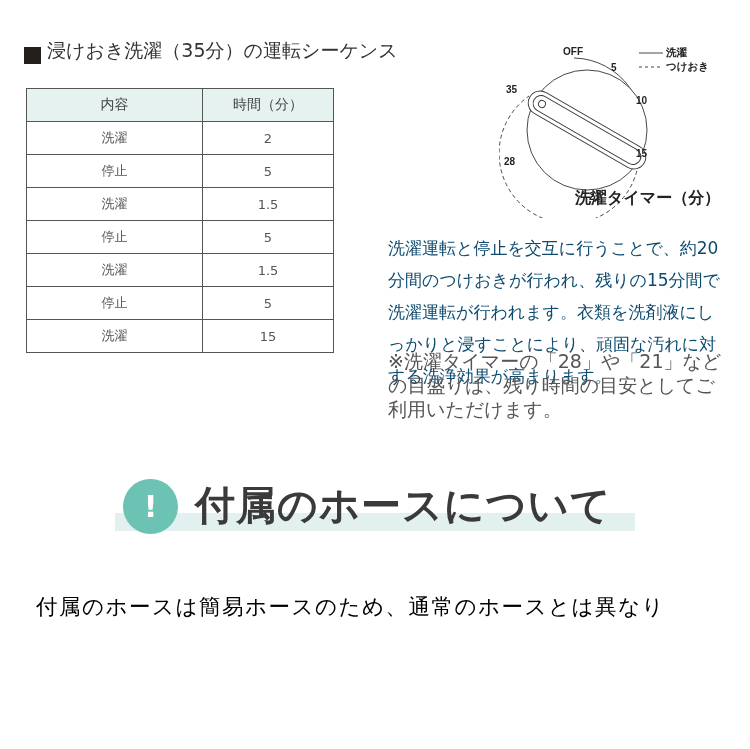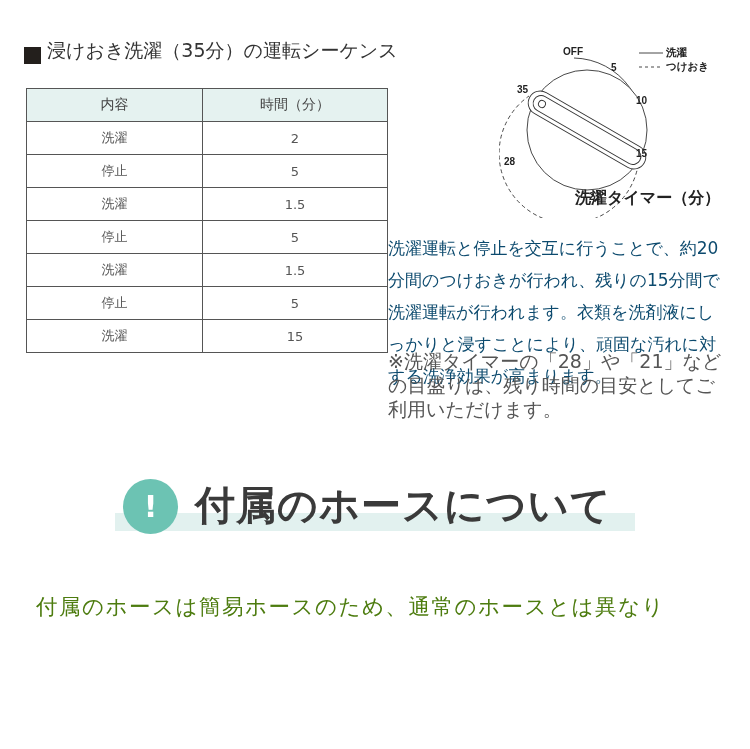--- a/index.html
+++ b/index.html
@@ -1,32 +1,32 @@
 <!DOCTYPE html>
 <html><head>
 <meta charset="utf-8">
 <style>
   html, body { margin: 0; padding: 0; background: #ffffff; }
   body { width: 750px; height: 749px; position: relative; overflow: hidden; font-family: "DejaVu Sans", sans-serif; color: #444; }
   .section-title { position: absolute; left: 24px; top: 38px; font-size: 19px; color: #333; white-space: nowrap; display: flex; align-items: flex-end; }
   .square { display: inline-block; width: 17px; height: 17px; background: #231f1c; margin-right: 6px; }
-  table.seq { position: absolute; left: 26px; top: 88px; width: 362px; border-collapse: collapse; font-size: 13px; color: #555; }
+  table.seq { position: absolute; left: 26px; top: 88px; width: 308px; border-collapse: collapse; font-size: 13px; color: #555; }
   table.seq th, table.seq td { border: 1px solid #555; text-align: center; height: 32px; padding: 0; }
   table.seq th { background: #e5f2f0; font-weight: normal; color: #444; font-size: 14px; height: 32px; }
   table.seq td.c1 { width: 175px; }
   .dial { position: absolute; left: 455px; top: 38px; width: 230px; height: 180px; margin-left: 44px; }
   .dial-label { position: absolute; font-family: "Liberation Sans", sans-serif; font-weight: bold; font-size: 10px; color: #222; }
   .legend { position: absolute; font-family: "DejaVu Sans", sans-serif; font-weight: bold; font-size: 10.5px; color: #222; }
   .timer-caption { position: absolute; left: 575px; top: 188px; font-weight: bold; font-size: 16px; color: #222; white-space: nowrap; }
   .desc { position: absolute; left: 388px; top: 232px; width: 340px; font-size: 17px; line-height: 32px; color: #0c4a6e; }
   .note { position: absolute; left: 388px; top: 349px; width: 340px; font-size: 19px; line-height: 24px; color: #555; }
   .band { position: absolute; left: 115px; top: 513px; width: 520px; height: 18px; background: #e2f1ef; }
   .circle { position: absolute; left: 123px; top: 479px; width: 55px; height: 55px; border-radius: 50%; background: #6cc3b3; color: #fff; text-align: center; line-height: 55px; font-size: 30px; font-weight: bold; }
   .heading { position: absolute; left: 195px; top: 478px; font-size: 40px; font-weight: bold; color: #3a3a3a; white-space: nowrap; letter-spacing: 1px; }
-  .body-text { position: absolute; left: 36px; top: 583px; width: 700px; font-size: 21.5px; line-height: 47px; color: #4d7c0f; letter-spacing: 1.5px; }
+  .body-text { position: absolute; left: 36px; top: 583px; width: 700px; font-size: 21.5px; line-height: 47px; color: #000000; letter-spacing: 1.5px; }
   .body-text div { white-space: nowrap; }
 </style>
 </head>
 <body>
 
 <div class="section-title">
   <span class="square"></span>
   <span>浸けおき洗濯（35分）の運転シーケンス</span>
 </div>
 
@@ -86,21 +86,21 @@
 
     <line x1="140" y1="15" x2="164" y2="15" stroke="#333" stroke-width="0.9"></line>
     <line x1="140" y1="29" x2="164" y2="29" stroke="#333" stroke-width="0.9" stroke-dasharray="3,3"></line>
   </svg>
   <span class="dial-label" style="left:64px;top:8px;">OFF</span>
   <span class="dial-label" style="left:112px;top:24px;">5</span>
   <span class="dial-label" style="left:137px;top:57px;">10</span>
   <span class="dial-label" style="left:137px;top:110px;">15</span>
   <span class="dial-label" style="left:90px;top:153px;">21</span>
   <span class="dial-label" style="left:5px;top:118px;">28</span>
-  <span class="dial-label" style="left:18px;top:46px;text-align:right;">35</span>
+  <span class="dial-label" style="left:7px;top:46px;text-align:right;">35</span>
   <span class="legend" style="left:167px;top:8px;">洗濯</span>
   <span class="legend" style="left:167px;top:22px;">つけおき</span>
 </div>
 <div class="timer-caption">洗濯タイマー（分）</div>
 
 <div class="desc">洗濯運転と停止を交互に行うことで、約20分間のつけおきが行われ、残りの15分間で洗濯運転が行われます。衣類を洗剤液にしっかりと浸すことにより、頑固な汚れに対する洗浄効果が高まります。</div>
 <div class="note">※洗濯タイマーの「28」や「21」などの目盛りは、残り時間の目安としてご利用いただけます。</div>
 
 <div class="band"></div>
 <div class="circle">!</div>

